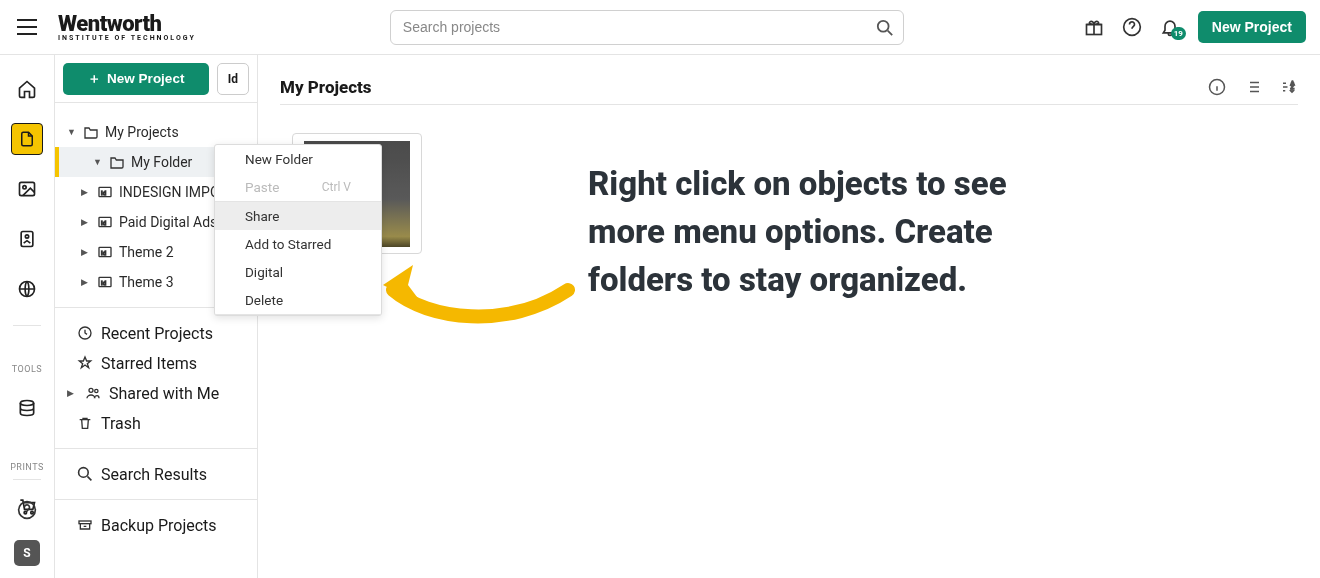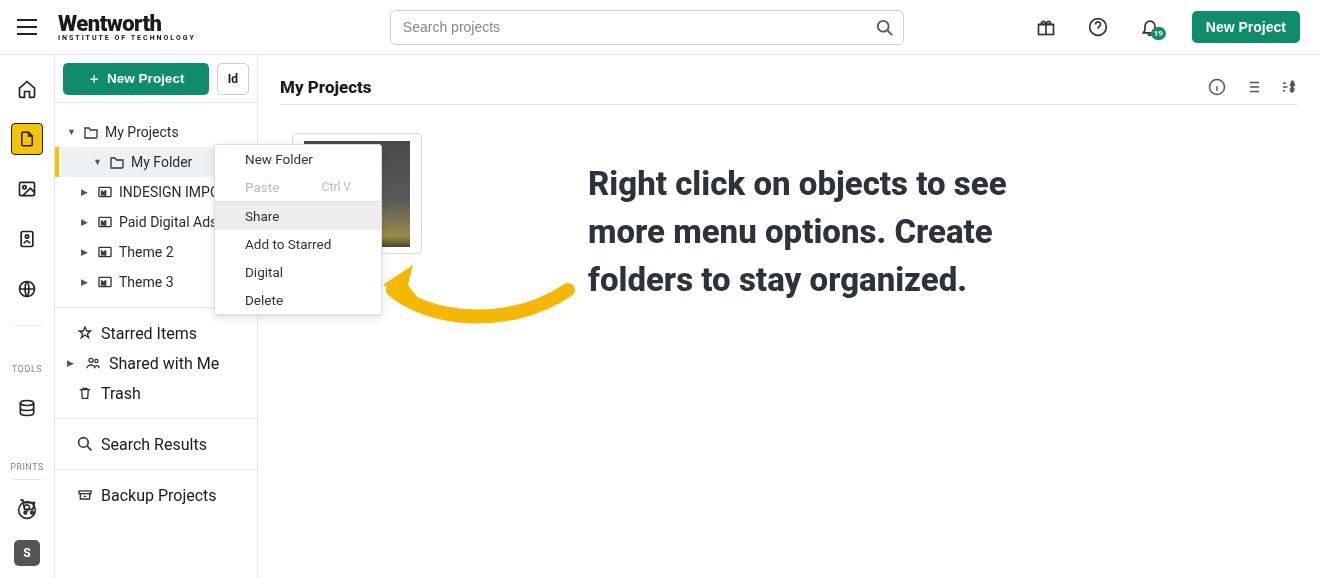--- a/index.html
+++ b/index.html
@@ -1,26 +1,26 @@
 <!DOCTYPE html>
 <html><head>
 <meta charset="utf-8">
 <style>
   * { box-sizing: border-box; margin: 0; padding: 0; }
   html, body { width: 1320px; height: 578px; font-family: -apple-system, BlinkMacSystemFont, "Segoe UI", Roboto, Arial, sans-serif; color: #1a1a1a; background: #fff; overflow: hidden; }
-  .topbar { height: 55px; display: flex; align-items: center; padding: 0 20px 0 10px; border-bottom: 1px solid #e4e4e4; gap: 14px; background:#fff; }
+  .topbar { height: 55px; display: flex; align-items: center; padding: 0 14px 0 10px; border-bottom: 1px solid #e4e4e4; gap: 14px; background:#fff; }
   .hamburger { width: 34px; height: 34px; display:flex; align-items:center; justify-content:center; cursor:pointer; }
   .brand { display:flex; flex-direction:column; line-height:1; }
   .brand-main { font-weight:900; font-size:22px; letter-spacing:-0.5px; }
   .brand-sub { font-size:7px; letter-spacing:2px; font-weight:700; text-align:center; }
   .search-wrap { flex:0 0 514px; margin-left:180px; position:relative; }
   .search-input { width:100%; height:35px; border:1px solid #d0d0d0; border-radius:6px; padding:0 38px 0 12px; font-size:14px; color:#0f172a; background:#fff; }
   .search-input::placeholder { color:#888; }
   .search-icon-btn { position:absolute; right:6px; top:5px; width:26px; height:26px; display:flex; align-items:center; justify-content:center; }
-  .top-right { margin-left:auto; display:flex; align-items:center; gap:32px; }
+  .top-right { margin-left:auto; display:flex; align-items:center; gap:18px; }
   .icon-btn { display:flex; align-items:center; justify-content:center; color:#444; cursor:pointer; position:relative; }
   .bell-badge { position:absolute; bottom:-3px; right:-6px; background:#0f8c6c; color:#fff; font-size:8px; font-weight:700; width:15px; height:13px; border-radius:7px; display:flex; align-items:center; justify-content:center; }
   .btn-green { background:#0f8c6c; color:#fff; border:none; border-radius:5px; height:32px; padding:0 14px; font-size:14px; font-weight:700; cursor:pointer; }
 
   .main { display:flex; height:calc(578px - 55px); }
   .iconbar { width:55px; border-right:1px solid #e4e4e4; display:flex; flex-direction:column; align-items:center; padding-top:18px; gap:18px; position:relative; }
   .iconbar .icon-item { width:32px; height:32px; display:flex; align-items:center; justify-content:center; border-radius:4px; cursor:pointer; color:#333; }
   .iconbar .icon-item.active { background:#f5c400; border:1px solid #1a1a1a; }
   .iconbar .section-label { font-size:9px; color:#888; letter-spacing:0.5px; margin-top:20px; }
   .iconbar .divider { width:28px; height:1px; background:#e4e4e4; margin-top:2px; }
@@ -236,20 +236,29 @@
             </svg>
           </span>
         <span>Theme 3</span>
       </div>
     </div>
 
     <div class="sidebar-group">
       <div class="simple-row">
         <span>
             <svg width="16" height="16" viewBox="0 0 24 24" fill="none" stroke="#333" stroke-width="2">
+              <circle cx="12" cy="12" r="9"></circle>
+              <path d="M12 7v5l3 2"></path>
+            </svg>
+          </span>
+        <span>Recent Projects</span>
+      </div>
+      <div class="simple-row">
+        <span>
+            <svg width="16" height="16" viewBox="0 0 24 24" fill="none" stroke="#333" stroke-width="2">
               <path d="M12 3l2.5 6h6l-5 4 2 6-5.5-4-5.5 4 2-6-5-4h6z"></path>
             </svg>
           </span>
         <span>Starred Items</span>
       </div>
       <div class="simple-row" style="padding-left:12px;">
         <span class="caret" style="font-size:9px;width:10px;color:#555;">▶</span>
         <span>
             <svg width="16" height="16" viewBox="0 0 24 24" fill="none" stroke="#333" stroke-width="2">
               <circle cx="9" cy="8" r="3"></circle>

